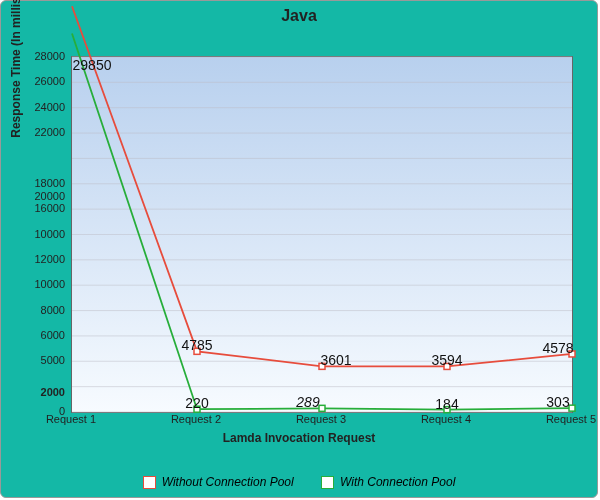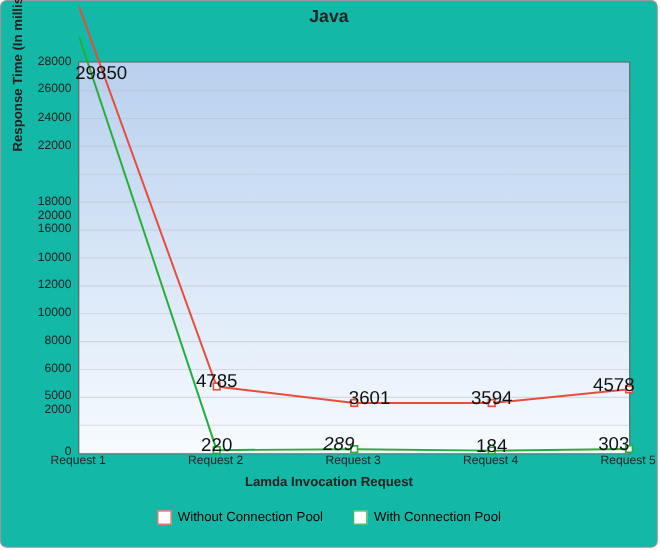--- a/index.html
+++ b/index.html
@@ -79,40 +79,41 @@
     position: absolute;
     left: 0;
     right: 0;
     top: 462px;
     text-align: center;
     font-size: 12px;
   }
   .legend-item {
     display: inline-flex;
     align-items: center;
-    margin: 0 12px;
+    margin: 12px 12px;
+    font-style: italic;
   }
   .legend-swatch {
     width: 11px;
     height: 11px;
     border: 1.5px solid;
     margin-right: 6px;
     background: #fff;
   }
   svg.lines {
     position: absolute;
     left: 0;
     top: 0;
     width: 500px;
     height: 355px;
     overflow: visible;
   }
   .data-label {
     position: absolute;
-    font-size: 17px;
+    font-size: 14px;
     color: #111;
     white-space: nowrap;
     transform: translateX(-50%);
   }
 </style>
 </head>
 <body>
 
 <div class="chart-container">
   <div class="title">Java</div>
@@ -159,21 +160,21 @@
         <div class="data-label" style="left: 20px; top: 0px;">29850</div>
         <div class="data-label" style="left: 125px; top: 338.211px;">220</div>
         <div class="data-label" style="left: 236px; top: 337.336px; font-style: italic;">289</div>
         <div class="data-label" style="left: 375px; top: 338.667px;">184</div>
         <div class="data-label" style="left: 486px; top: 337.158px;">303</div>
       </div>
   </div>
 
   <div id="y-ticks">
       <div class="y-tick" style="top: 410px;">0</div>
-      <div class="y-tick" style="top: 371px;">2000</div>
+      <div class="y-tick" style="top: 391px; font-weight: bold;">2000</div>
       <div class="y-tick" style="top: 359.286px;">5000</div>
       <div class="y-tick" style="top: 333.929px;">6000</div>
       <div class="y-tick" style="top: 308.571px;">8000</div>
       <div class="y-tick" style="top: 283.214px;">10000</div>
       <div class="y-tick" style="top: 257.857px;">12000</div>
       <div class="y-tick" style="top: 232.5px;">10000</div>
       <div class="y-tick" style="top: 207.143px;">16000</div>
       <div class="y-tick" style="top: 181.786px;">18000</div>
       <div class="y-tick" style="top: 156.429px; margin-top: 39px;">20000</div>
       <div class="y-tick" style="top: 131.071px;">22000</div>

